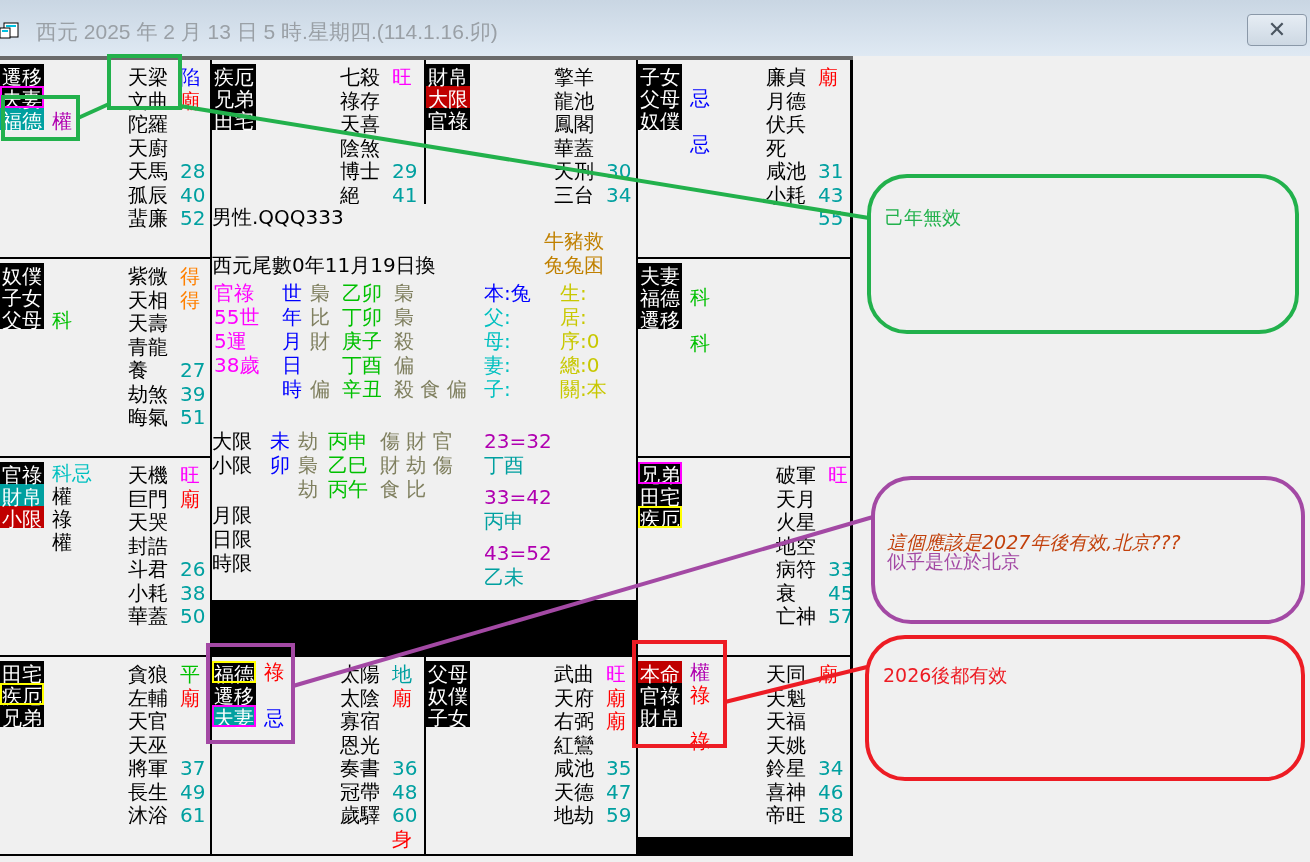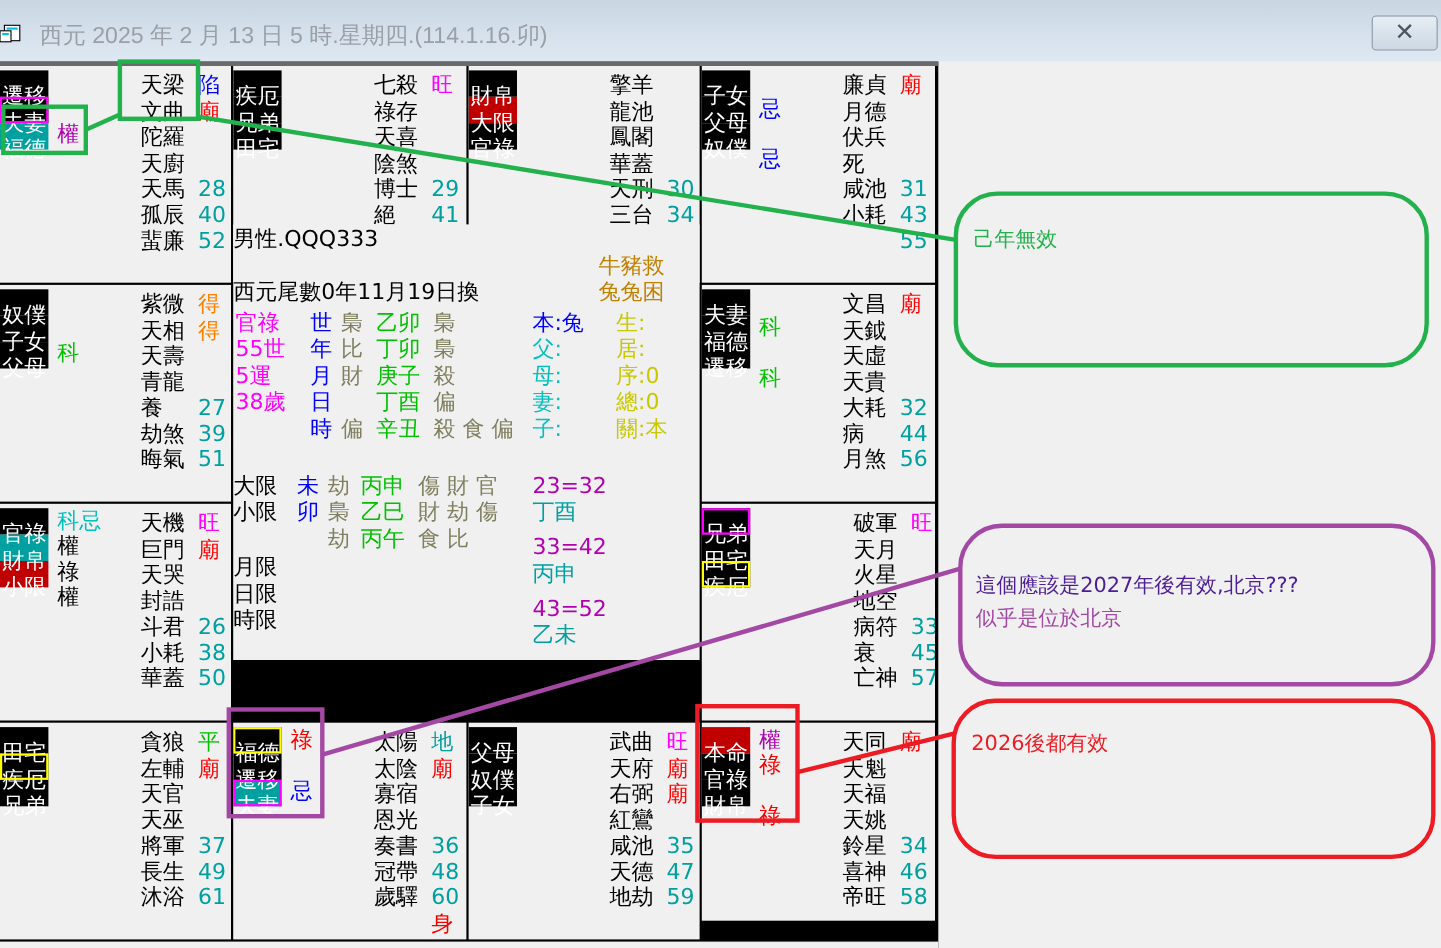--- a/index.html
+++ b/index.html
@@ -11,21 +11,21 @@
   .titlebar .title { position:absolute; left:36px; top:18px; font-size:21px; color:#9aa0a6;
                      font-family:"Liberation Sans", sans-serif; letter-spacing:0px; }
   .close-btn { position:absolute; left:1247px; top:14px; width:60px; height:32px; border:1px solid #8a98a8;
                border-radius:4px; background:linear-gradient(#e6edf4,#cdd8e3); text-align:center;
                line-height:30px; font-size:22px; color:#4a5560; box-sizing:border-box; }
   .chart { position:absolute; left:0; top:56px; width:853px; height:806px; background:#000; }
   .chart .topbar { position:absolute; left:0; top:0; width:853px; height:4px; background:#6a6a6a; }
   .cell { position:absolute; background:#f0f0f0; overflow:hidden; font-family:"DejaVu Sans", sans-serif; }
   .tags { position:absolute; left:0; top:4px; }
   .tag { display:block; font-size:20px; line-height:22px; height:22px; color:#fff; background:#000;
-         padding:12px 2px; white-space:nowrap; box-sizing:border-box; }
+         padding:2px 2px; white-space:nowrap; box-sizing:border-box; }
   .tag.red { background:#c00000; }
   .tag.teal { background:#00a0a0; }
   .tag.box-m { outline:2px solid #ff00ff; outline-offset:-2px; }
   .tag.box-y { outline:2px solid #ffff00; outline-offset:-2px; }
   .hua { position:absolute; font-size:20px; line-height:22px; }
   .stars { position:absolute; top:6px; }
   .star { font-size:20px; line-height:23.5px; height:23.5px; white-space:nowrap; color:#000; }
   .star .st { display:inline-block; width:52px; }
   .star .br { display:inline-block; width:26px; }
   .star .num { color:#00a0a0; }
@@ -151,29 +151,20 @@
       </div>
     </div>
     <div class="cell" style="left: 638px; top: 259px; width: 212px; height: 197px;">
       <div class="tags">
         <span class="tag ">夫妻</span>
         <span class="tag ">福德</span>
         <span class="tag ">遷移</span>
       </div>
       <span class="hua c-green" style="left:52px;top:27px;">科</span>
       <span class="hua c-green" style="left:52px;top:73px;">科</span>
-      <div class="stars" style="left:128px;">
-        <div class="star"><span class="st">文昌</span><span class="br c-red">廟</span></div>
-        <div class="star"><span class="st">天鉞</span></div>
-        <div class="star"><span class="st">天虛</span></div>
-        <div class="star"><span class="st">天貴</span></div>
-        <div class="star"><span class="st">大耗</span><span class="num">32</span></div>
-        <div class="star"><span class="st">病</span><span class="num">44</span></div>
-        <div class="star"><span class="st">月煞</span><span class="num">56</span></div>
-      </div>
     </div>
     <div class="cell" style="left: 0px; top: 458px; width: 210px; height: 197px;">
       <div class="tags">
         <span class="tag ">官祿</span>
         <span class="tag teal">財帛</span>
         <span class="tag red">小限</span>
       </div>
       <span class="hua c-cyan" style="left:52px;top:4px;">科忌</span>
       <span class="hua " style="left:52px;top:27px;">權</span>
       <span class="hua " style="left:52px;top:50px;">祿</span>
@@ -352,21 +343,21 @@
       <div class="row c-teal" style="left:272px;top:306px;">丙申</div>
       <div class="row c-purple" style="left:272px;top:338px;">43=52</div>
       <div class="row c-teal" style="left:272px;top:362px;">乙未</div>
     </div>
 </div>
 
 <div class="annot-box" style="left:867px;top:174px;width:432px;height:160px;border:4px solid #22b14c;"></div>
 <div class="annot-text" style="left:885px;top:205px;color:#22b14c;">己年無效</div>
 
 <div class="annot-box" style="left:871px;top:476px;width:434px;height:148px;border:4px solid #a349a4;"></div>
-<div class="annot-text" style="left:887px;top:519px;color:#4c1d95;">這個應該是2027年後有效,北京???</div>
+<div class="annot-text" style="left:887px;top:530px;color:#c2410c;font-style:italic;">這個應該是2027年後有效,北京???</div>
 <div class="annot-text" style="left:887px;top:549px;color:#a349a4;">似乎是位於北京</div>
 
 <div class="annot-box" style="left:865px;top:635px;width:440px;height:146px;border:4px solid #ed1c24;"></div>
 <div class="annot-text" style="left:883px;top:663px;color:#ed1c24;">2026後都有效</div>
 
 <svg class="lines" width="1310" height="862">
 
   <rect x="109" y="56" width="71" height="52" fill="none" stroke="#22b14c" stroke-width="4"></rect>
   <rect x="3" y="97" width="75" height="42" fill="none" stroke="#22b14c" stroke-width="4"></rect>
   <line x1="78" y1="118" x2="109" y2="104" stroke="#22b14c" stroke-width="4"></line>

